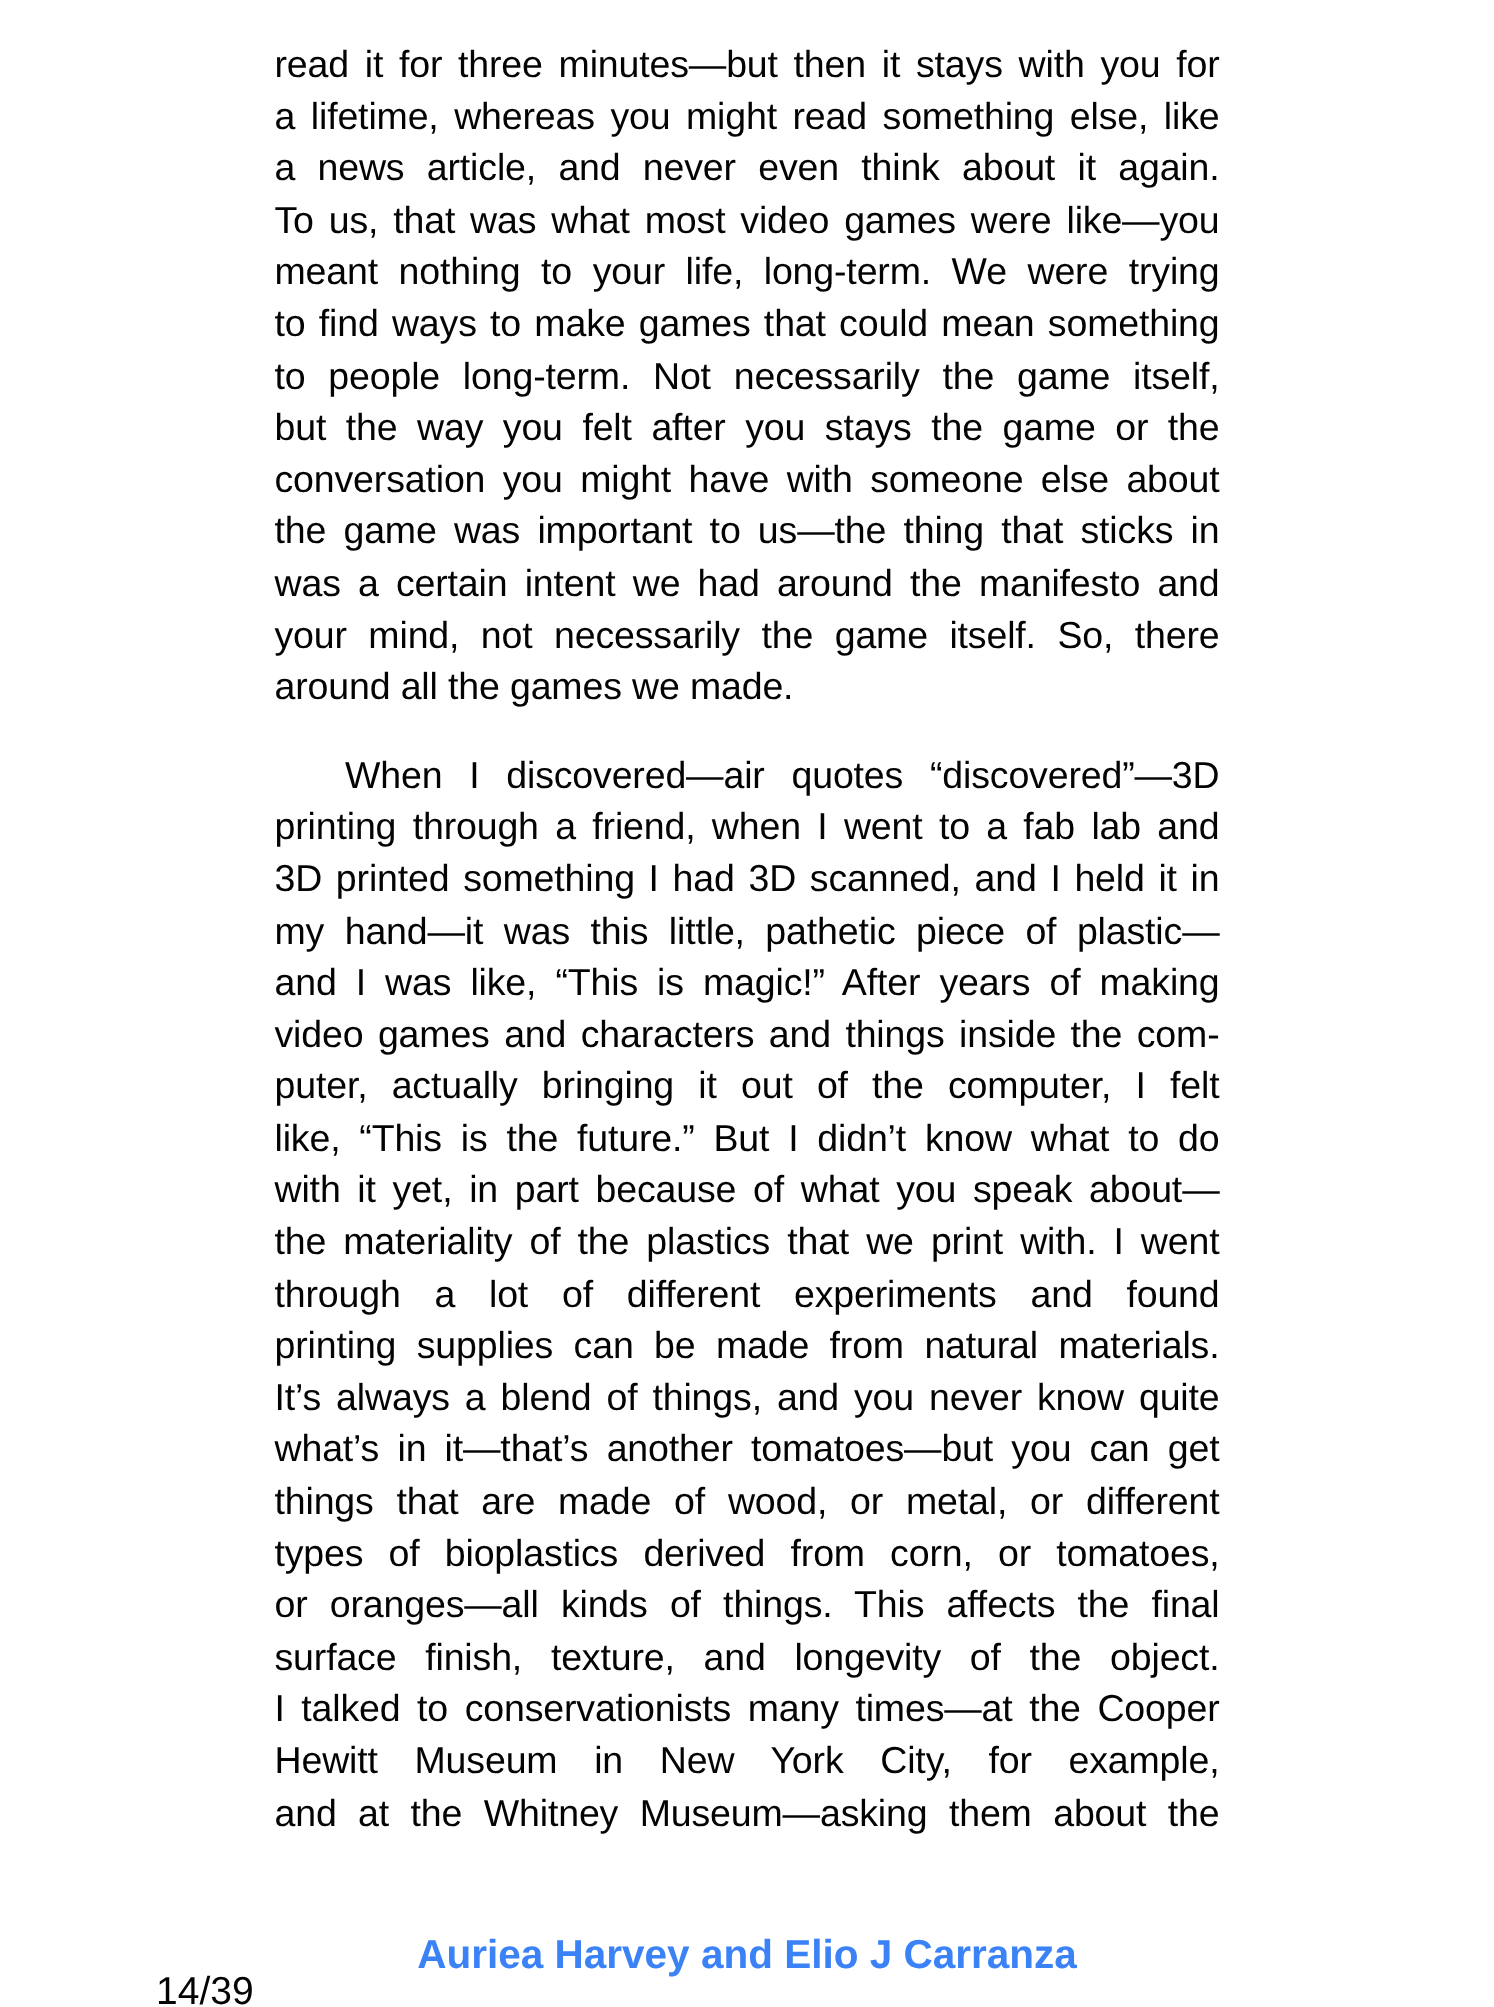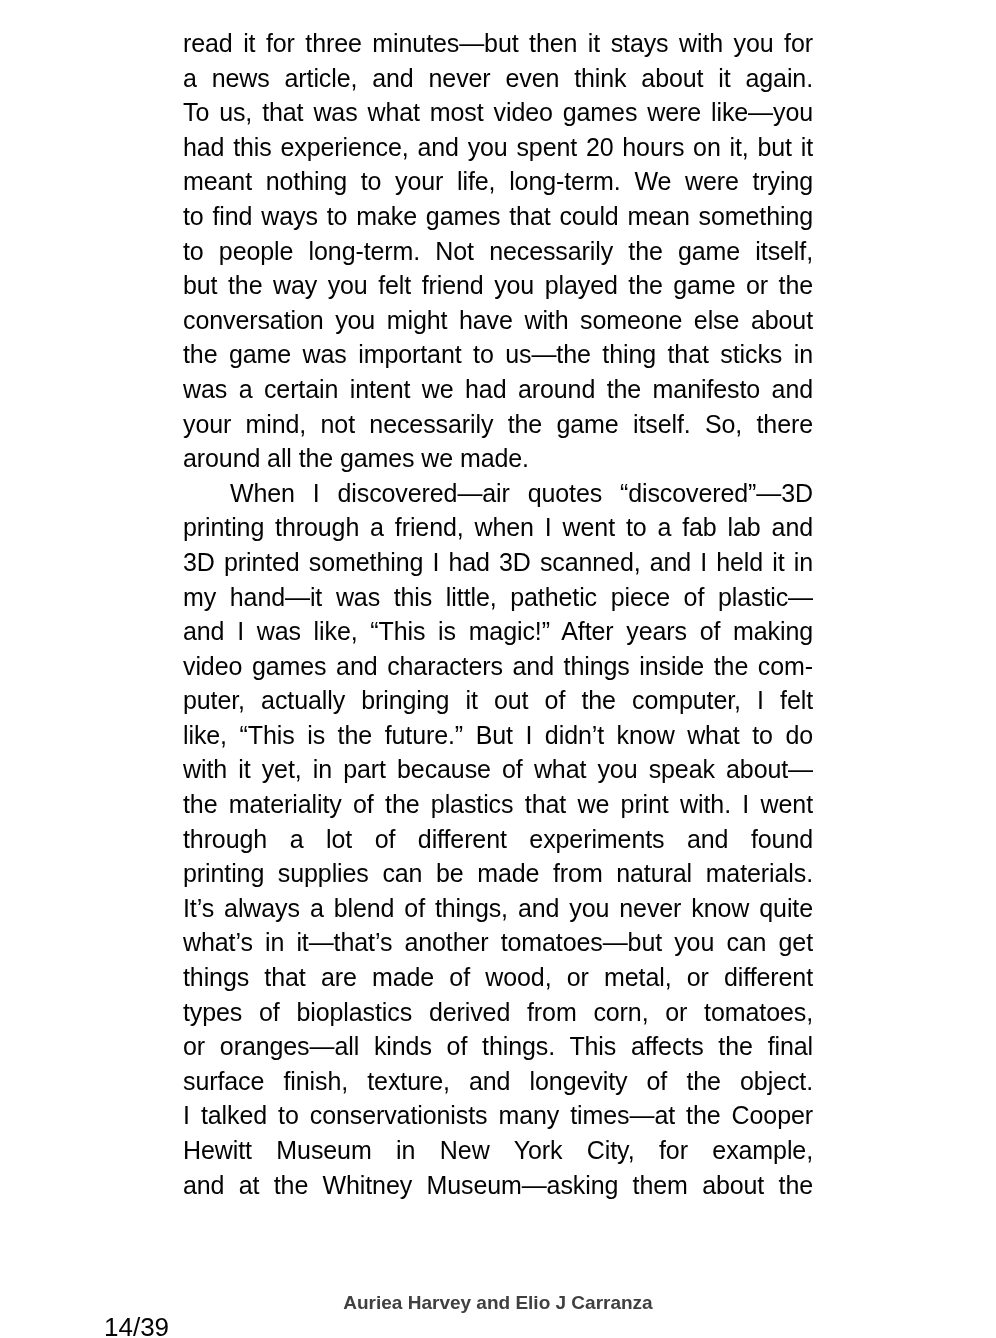--- a/index.html
+++ b/index.html
@@ -30,20 +30,21 @@
     text-align: justify;
     text-align-last: justify;
     white-space: normal;
     color: #030303;
   }
   .line.no-stretch {
     text-align-last: left;
   }
   .line.indent {
     text-indent: 47px;
+    margin-top: 24px;
   }
   .footer {
     position: absolute;
     left: 0;
     top: 1286px;
     width: 996px;
     height: 40px;
   }
   .page-number {
     position: absolute;
@@ -53,40 +54,40 @@
     line-height: 34px;
     color: #030303;
     margin-top: 24px;
   }
   .footer-title {
     position: absolute;
     left: 0;
     top: 0;
     width: 996px;
     text-align: center;
-    font-size: 19px;
+    font-size: 27px;
     line-height: 34px;
     font-weight: bold;
-    color: #404040;
+    color: #3b82f6;
   }
 </style>
 </head>
 <body>
 
 <div class="page">
 
   <div class="text-block" id="text-block">
       <div class="line">read it for three minutes—but then it stays with you for</div>
+      <div class="line">a lifetime, whereas you might read something else, like</div>
       <div class="line">a news article, and never even think about it again.</div>
       <div class="line">To us, that was what most video games were like—you</div>
-      <div class="line">had this experience, and you spent 20 hours on it, but it</div>
       <div class="line">meant nothing to your life, long-term. We were trying</div>
       <div class="line">to find ways to make games that could mean something</div>
       <div class="line">to people long-term. Not necessarily the game itself,</div>
-      <div class="line">but the way you felt friend you played the game or the</div>
+      <div class="line">but the way you felt after you stays the game or the</div>
       <div class="line">conversation you might have with someone else about</div>
       <div class="line">the game was important to us—the thing that sticks in</div>
       <div class="line">was a certain intent we had around the manifesto and</div>
       <div class="line">your mind, not necessarily the game itself. So, there</div>
       <div class="line no-stretch">around all the games we made.</div>
       <div class="line indent">When I discovered—air quotes “discovered”—3D</div>
       <div class="line">printing through a friend, when I went to a fab lab and</div>
       <div class="line">3D printed something I had 3D scanned, and I held it in</div>
       <div class="line">my hand—it was this little, pathetic piece of plastic—</div>
       <div class="line">and I was like, “This is magic!” After years of making</div>

